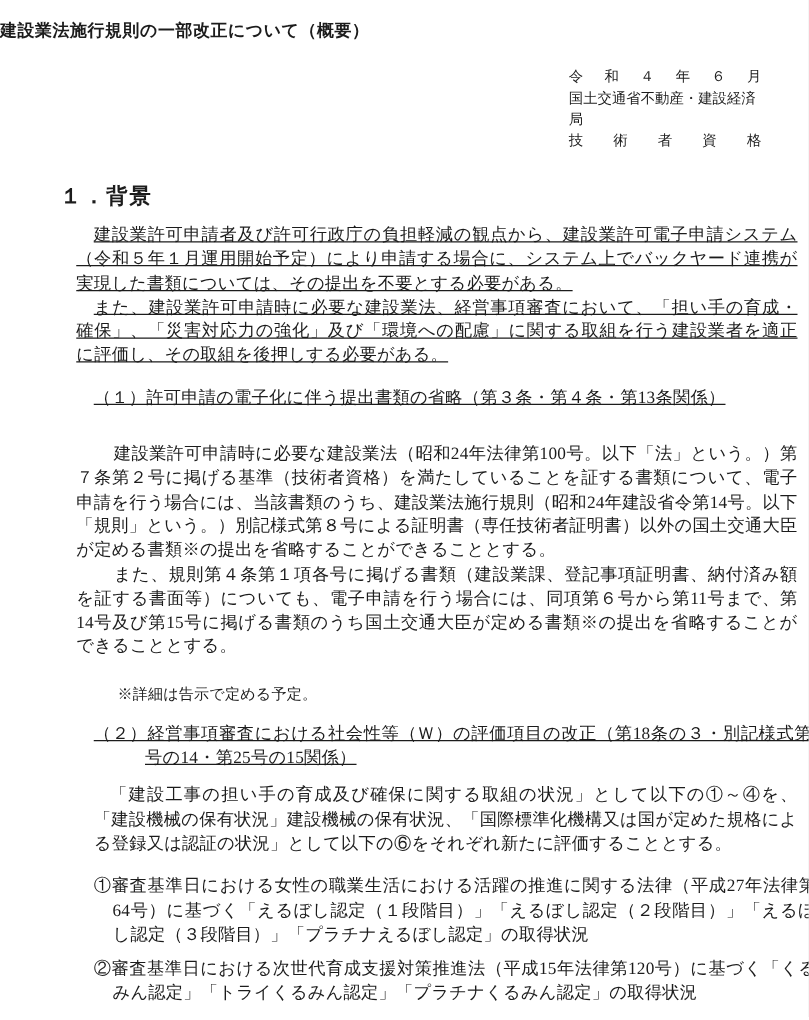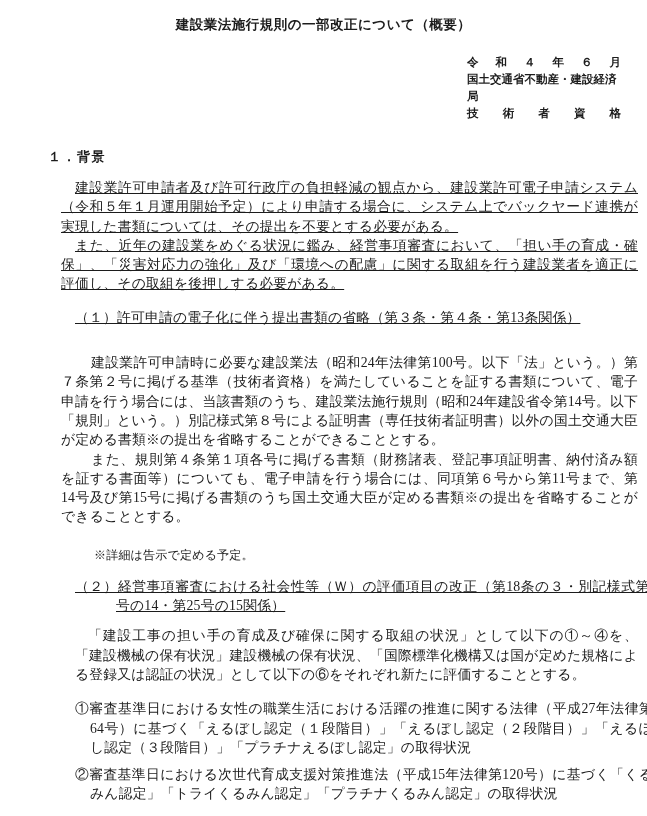--- a/index.html
+++ b/index.html
@@ -13,44 +13,43 @@
     height: 816px;
     margin: 0 auto;
     background: #ffffff;
     color: #1c1c1c;
     box-sizing: border-box;
     padding-top: 17px;
     overflow: hidden;
     font-family: "Liberation Serif", "DejaVu Serif", serif;
   }
   .title {
-    text-align: center;
     font-family: "Liberation Sans", "DejaVu Sans", sans-serif;
     font-weight: bold;
     font-size: 13.5px;
     line-height: 16px;
     letter-spacing: 0.5px;
   }
   .dateblock {
     width: 154px;
-    margin: 21px 26px 0 auto;
+    margin: 21px 38px 0 auto;
     font-family: "Liberation Sans", "DejaVu Sans", sans-serif;
-    font-weight: 700;
+    font-weight: 400;
     font-size: 11.5px;
     line-height: 17px;
   }
   .tj {
     text-align: justify;
     text-align-last: justify;
   }
   .h-num {
     margin: 27px 0 0 48px;
     font-family: "Liberation Sans", "DejaVu Sans", sans-serif;
     font-weight: bold;
-    font-size: 13px;
+    font-size: 17px;
     line-height: 16px;
     letter-spacing: 1.5px;
   }
   p {
     margin: 0;
     font-size: 13.8px;
     line-height: 19.3px;
     text-align: justify;
     letter-spacing: 0.2px;
   }
@@ -108,29 +107,29 @@
   <div class="dateblock">
     <div class="tj">令和４年６月</div>
     <div>国土交通省不動産・建設経済局</div>
     <div class="tj">技術者資格</div>
   </div>
 
   <div class="h-num">１．背景</div>
 
   <div class="body-block">
     <p class="indent1">建設業許可申請者及び許可行政庁の負担軽減の観点から、建設業許可電子申請システム（令和５年１月運用開始予定）により申請する場合に、システム上でバックヤード連携が実現した書類については、その提出を不要とする必要がある。</p>
-    <p class="indent1">また、近年の建設業をめぐる状況に鑑み、経営事項審査において、「担い手の育成・確保」、「災害対応力の強化」及び「環境への配慮」に関する取組を行う建設業者を適正に評価し、その取組を後押しする必要がある。</p>
+    <p class="indent1">また、建設業許可申請時に必要な建設業法、経営事項審査において、「担い手の育成・確保」、「災害対応力の強化」及び「環境への配慮」に関する取組を行う建設業者を適正に評価し、その取組を後押しする必要がある。</p>
   </div>
 
 
   <p class="sub-heading">（１）許可申請の電子化に伴う提出書類の省略（第３条・第４条・第13条関係）</p>
 
   <div class="sub-body">
     <p class="indent2">建設業許可申請時に必要な建設業法（昭和24年法律第100号。以下「法」という。）第７条第２号に掲げる基準（技術者資格）を満たしていることを証する書類について、電子申請を行う場合には、当該書類のうち、建設業法施行規則（昭和24年建設省令第14号。以下「規則」という。）別記様式第８号による証明書（専任技術者証明書）以外の国土交通大臣が定める書類※の提出を省略することができることとする。</p>
-    <p class="indent2">また、規則第４条第１項各号に掲げる書類（財務諸表、登記事項証明書、納付済み額を証する書面等）についても、電子申請を行う場合には、同項第６号から第11号まで、第14号及び第15号に掲げる書類のうち国土交通大臣が定める書類※の提出を省略することができることとする。</p>
+    <p class="indent2">また、規則第４条第１項各号に掲げる書類（建設業課、登記事項証明書、納付済み額を証する書面等）についても、電子申請を行う場合には、同項第６号から第11号まで、第14号及び第15号に掲げる書類のうち国土交通大臣が定める書類※の提出を省略することができることとする。</p>
   </div>
 
   <p class="note">※詳細は告示で定める予定。</p>
 
   <p class="sub-heading hang">（２）経営事項審査における社会性等（Ｗ）の評価項目の改正（第18条の３・別記様式第25号の14・第25号の15関係）</p>
 
   <p class="intro">「建設工事の担い手の育成及び確保に関する取組の状況」として以下の①～④を、「建設機械の保有状況」建設機械の保有状況、「国際標準化機構又は国が定めた規格による登録又は認証の状況」として以下の⑥をそれぞれ新たに評価することとする。</p>
 
   <p class="enum">①審査基準日における女性の職業生活における活躍の推進に関する法律（平成27年法律第64号）に基づく「えるぼし認定（１段階目）」「えるぼし認定（２段階目）」「えるぼし認定（３段階目）」「プラチナえるぼし認定」の取得状況</p>
 

